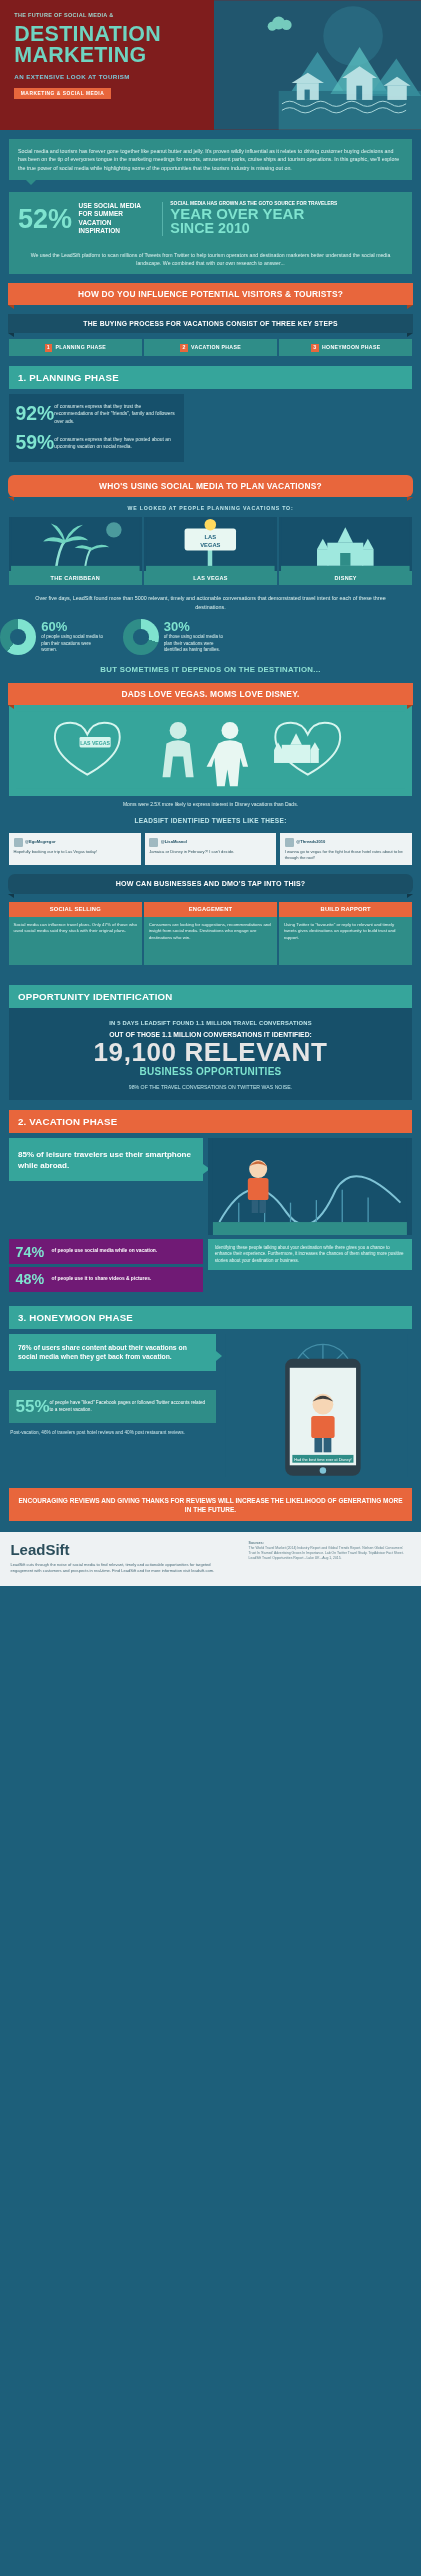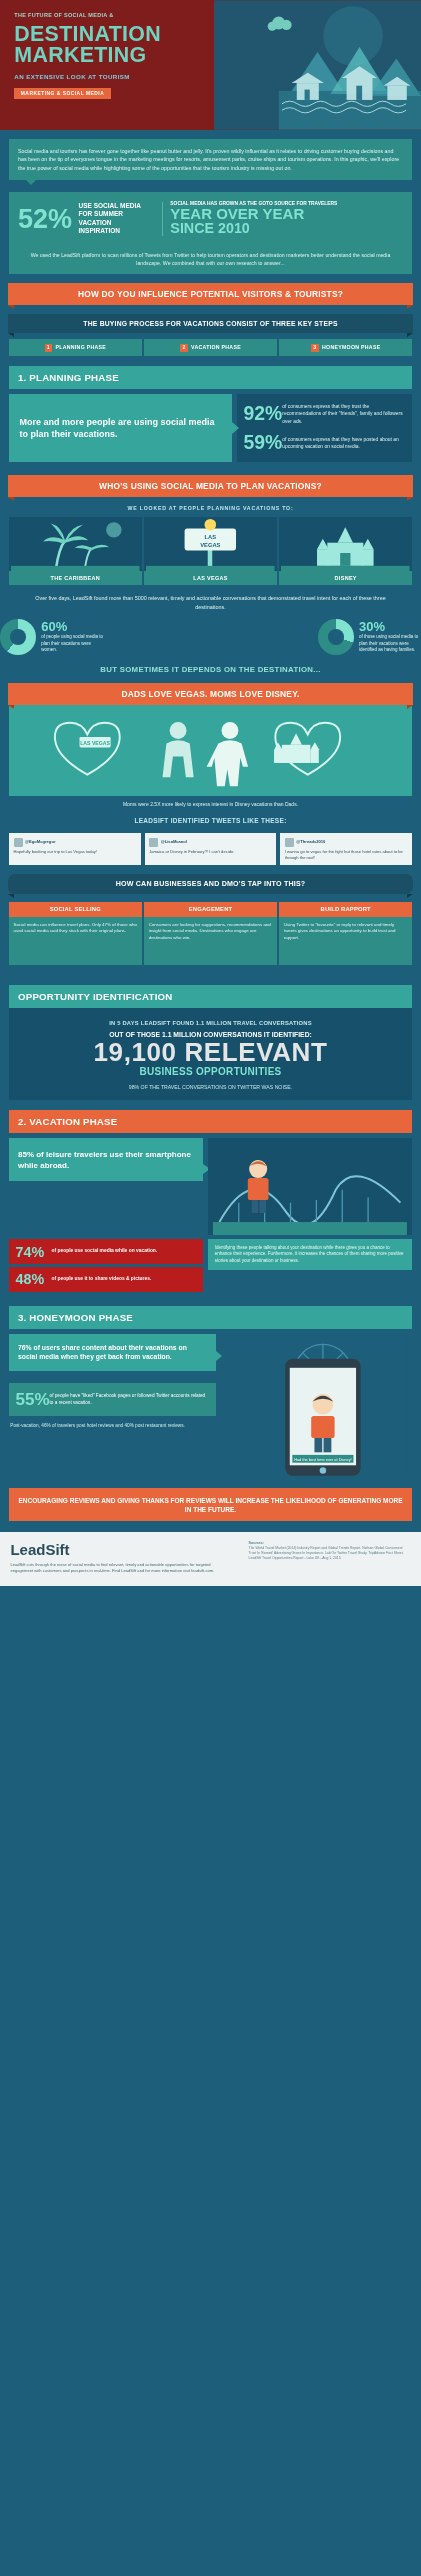--- a/index.html
+++ b/index.html
@@ -271,21 +271,21 @@
   }
 
   .para-center {
     text-align: center;
     font-size: 5.4px;
     line-height: 8.4px;
     color: #dff3f0;
     padding: 9px 26px 3.9px 26px;
   }
 
-  .donuts { display: flex; justify-content: space-between; gap: 19.4px; padding: 3.9px 0 3.9px 0; }
+  .donuts { display: flex; justify-content: flex-start; gap: 19.4px; padding: 3.9px 0 3.9px 0; }
   .donut-item { display: flex; align-items: center; gap: 5.2px; }
   .donut {
     width: 36px; height: 36px;
     border-radius: 50%;
     position: relative;
   }
   .donut .hole {
     position: absolute; left: 10.4px; top: 10.4px;
     width: 15.6px; height: 15.6px; border-radius: 50%;
     background: #1d5f7a;
@@ -359,39 +359,39 @@
   }
   .vac-quote:after {
     content: "";
     position: absolute; left: 100%; top: 26px;
     border-style: solid; border-width: 5.8px 0 5.8px 7.1px;
     border-color: transparent transparent transparent #36a59b;
   }
   .vac-right { flex: 1; background: #16506b; position: relative; overflow: hidden; min-height: 91px;}
 
   .pct-two { margin: 5.2px 9px 0 9px; }
-  .pct-two .row { display: flex; align-items: center; background: #b91c1c; margin-bottom: 2.6px; padding: 4.5px 6.5px; }
+  .pct-two .row { display: flex; align-items: center; background: #701a75; margin-bottom: 2.6px; padding: 4.5px 6.5px; }
   .pct-two .row .p { font-size: 14.3px; font-weight: bold; color: #7fe3cf; width: 36px; }
   .pct-two .row .t { font-size: 4.9px; line-height: 6.5px; font-weight: bold; }
   .side-note {
     background: #36a59b; padding: 5.8px 6.5px; font-size: 4.5px; line-height: 6.5px; color: #eafaf7;
   }
 
   .hm-wrap { display: flex; margin: 5.2px 9px 0 9px; gap: 5.2px; }
   .hm-left { width: 207px; }
   .hm-box {
     background: #36a59b; padding: 9px; font-size: 6.8px; font-weight: bold; line-height: 9.7px;
     position: relative;
   }
   .hm-box:after {
     content: ""; position: absolute; left: 100%; top: 17px;
     border-style: solid; border-width: 5.2px 0 5.2px 6.5px;
     border-color: transparent transparent transparent #36a59b;
   }
-  .hm-pct { display: flex; align-items: center; background: #2f8d88; margin-top: 12px; padding: 6.5px; }
+  .hm-pct { display: flex; align-items: center; background: #2f8d88; margin-top: 19px; padding: 6.5px; }
   .hm-pct .p { font-size: 17px; font-weight: bold; color: #7fe3cf; width: 40px; }
   .hm-pct .t { font-size: 4.7px; line-height: 6.5px; }
   .hm-note { font-size: 4.7px; line-height: 6.5px; padding: 6.5px 1.3px 0 1.3px; color: #cfe9ed; }
   .hm-right { flex: 1; position: relative; min-height: 130px; }
 
   .final-ribbon {
     margin: 11.7px 9px 0 9px;
     background: #e8663c;
     text-align: center;
     font-size: 6.5px;
@@ -481,34 +481,33 @@
     <div class="step">
       <span class="num">2</span><span>VACATION PHASE</span>
     </div>
     <div class="step">
       <span class="num">3</span><span>HONEYMOON PHASE</span>
     </div>
   </div>
 
   <div class="phase-head">1. PLANNING PHASE</div>
   <div class="twocol">
-    <div class="arrowbox">More and more people are using social media to plan their vacations.</div>
     <div class="pctlist">
       <div class="pctrow">
         <div class="p">92%</div>
         <div class="t">of consumers express that they trust the recommendations of their "friends", family and followers over ads.</div>
       </div>
       <div class="pctrow">
         <div class="p">59%</div>
         <div class="t">of consumers express that they have posted about an upcoming vacation on social media.</div>
       </div>
     </div>
   </div>
 
-  <div class="ribbon" style="margin-top:13px;">WHO'S USING SOCIAL MEDIA TO PLAN VACATIONS?</div>
+  <div class="ribbon" style="margin-top:13px;border-radius:6px;">WHO'S USING SOCIAL MEDIA TO PLAN VACATIONS?</div>
   <div class="centered-note">WE LOOKED AT PEOPLE PLANNING VACATIONS TO:</div>
 
   <div class="dest-row">
     <div class="dest">
       <div class="art">
         <svg viewBox="0 0 200 84" width="100%" height="54">
           <rect width="200" height="84" fill="#16506b"></rect>
           <circle cx="160" cy="20" r="12" fill="#7fe3cf" opacity=".5"></circle>
           <path d="M70 80 q4 -30 14 -44" stroke="#8fe0d3" stroke-width="4" fill="none"></path>
           <path d="M84 36 q-22 -10 -34 2 q18 -2 34 4z" fill="#6fd3c0"></path>

